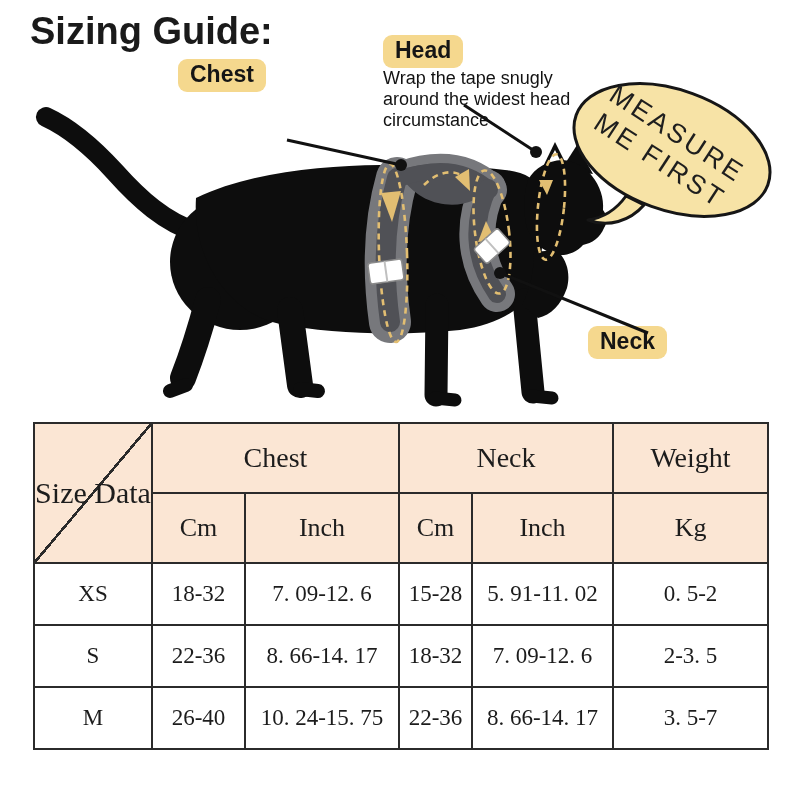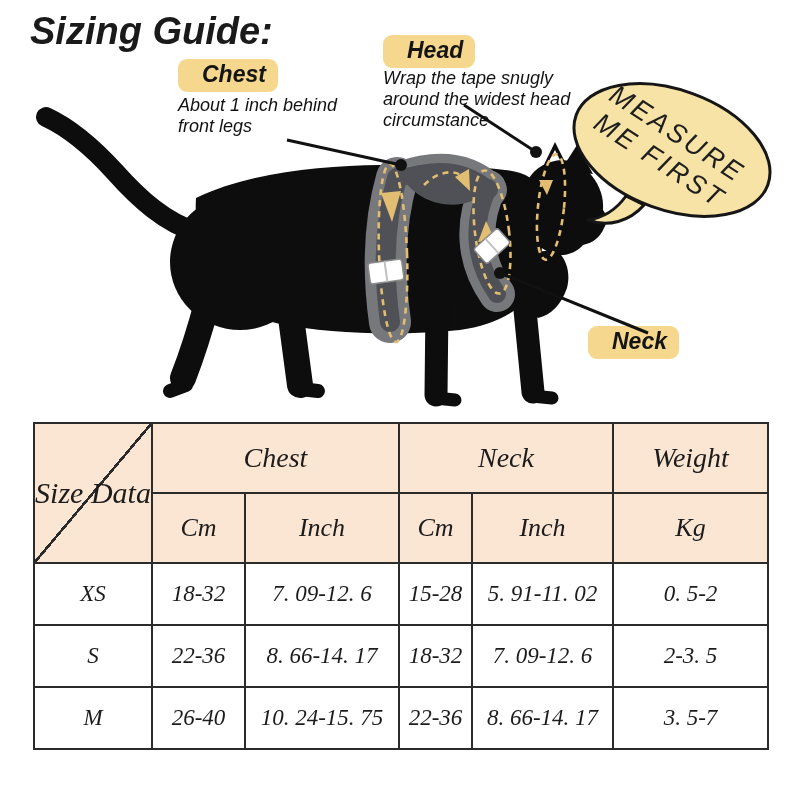--- a/index.html
+++ b/index.html
@@ -1,20 +1,20 @@
 <!DOCTYPE html>
 <html style="--ink: #1a1a1a; --cat: #0d0d0d; --chip_bg: #F5D88E; --bubble_fill: #F7E3A6; --gold: #E2BE72; --harness_light: #77787c; --harness_dark: #505156; --table_header_bg: #FBE6D4; --table_border: #2b2b2b;"><head>
 <meta charset="utf-8">
 <style>
   html,body{margin:0;padding:0;background:#fff;}
   .stage{position:relative;width:800px;height:800px;background:#fff;overflow:hidden;
-         font-family:"Liberation Sans",sans-serif;color:var(--ink);font-style:italic;}
+         font-family:"Liberation Sans",sans-serif;color:var(--ink);}
   .title{position:absolute;left:30px;top:10px;font-size:38px;font-weight:bold;letter-spacing:0px;}
   .chip{position:absolute;display:inline-block;background:var(--chip_bg);border-radius:9px;
-        padding:2px 12px 4px 24px;font-size:23px;font-weight:bold;color:#151515;}
+        padding:2px 12px 4px 12px;font-size:23px;font-weight:bold;color:#151515;}
   .desc{position:absolute;font-size:18px;line-height:1.17;color:#121212;}
   .chip-chest{left:178px;top:59px;}
   .desc-chest{left:178px;top:95px;width:172px;}
   .chip-head{left:383px;top:35px;}
   .desc-head{left:383px;top:68px;width:205px;}
   .chip-neck{left:588px;top:326px;}
   .desc-neck{left:588px;top:363px;width:176px;}
   svg.illustration{position:absolute;left:0;top:0;width:800px;height:800px;}
   .cat-fill{fill:var(--cat);}
   .cat-stroke{stroke:var(--cat);fill:none;stroke-linecap:round;}
@@ -45,21 +45,20 @@
   .footer .tri{font-size:15px;vertical-align:2px;margin-right:10px;}
 </style>
 </head>
 <body>
 
 <div class="stage">
 
   <div class="title">Sizing Guide:</div>
 
   <div class="chip chip-chest">Chest</div>
-  <div class="desc desc-chest">About 1 inch behind front legs</div>
 
   <div class="chip chip-head">Head</div>
   <div class="desc desc-head">Wrap the tape snugly around the widest head circumstance</div>
 
   <div class="chip chip-neck">Neck</div>
 
   <svg class="illustration" viewBox="0 0 800 800">
 
     <g>
       <path class="cat-stroke" stroke-width="20" d="M46,117 C70,128 95,150 115,172 C140,200 165,222 196,232"></path>

